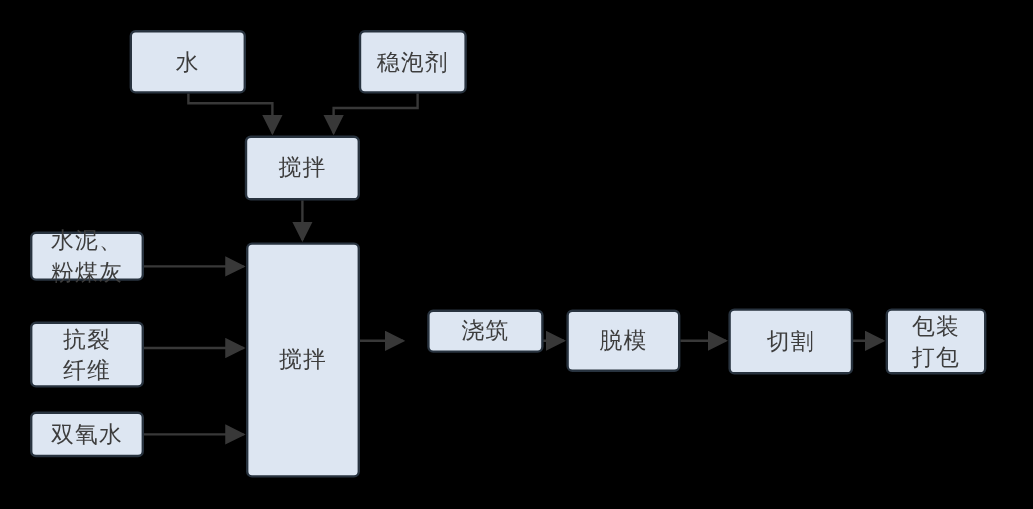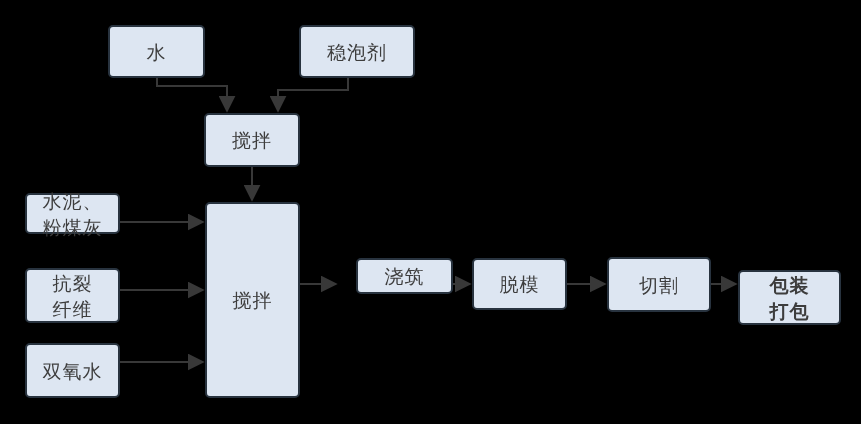--- a/index.html
+++ b/index.html
@@ -34,30 +34,30 @@
     align-items:center;
     justify-content:center;
     text-align:center;
     white-space:pre-line;
     font-size:19px;
     line-height:26px;
     color:var(--text-color);
     letter-spacing:1px;
   }
   .n-water{left:108px;top:25px;width:97px;height:53px;}
-  .n-stabilizer{left:299px;top:25px;width:116px;height:53px;}
+  .n-stabilizer{left:299px;top:25px;width:90px;height:53px;}
   .n-mix1{left:204px;top:113px;width:96px;height:54px;}
   .n-cement{left:25px;top:193px;width:95px;height:41px;}
   .n-fiber{left:25px;top:268px;width:95px;height:55px;text-align:right;}
-  .n-peroxide{left:25px;top:343px;width:95px;height:55px;}
+  .n-peroxide{left:25px;top:343px;width:95px;height:38px;}
   .n-mix2{left:205px;top:202px;width:95px;height:196px;}
   .n-pour{left:356px;top:258px;width:97px;height:36px;}
   .n-demold{left:472px;top:258px;width:95px;height:52px;}
   .n-cut{left:607px;top:257px;width:104px;height:55px;}
-  .n-pack{left:738px;top:270px;width:103px;height:55px;font-weight:bold;}
+  .n-pack{left:738px;top:257px;width:84px;height:55px;}
 </style>
 </head>
 <body>
 
 <div class="canvas">
 
   <svg class="arrows" viewBox="0 0 861 424" xmlns="http://www.w3.org/2000/svg">
     <defs>
       <marker id="ah" viewBox="0 0 10 10" refX="9" refY="5" markerWidth="8.5" markerHeight="8.5" orient="auto">
         <path class="arrowhead" d="M0,0 L10,5 L0,10 z"></path>

